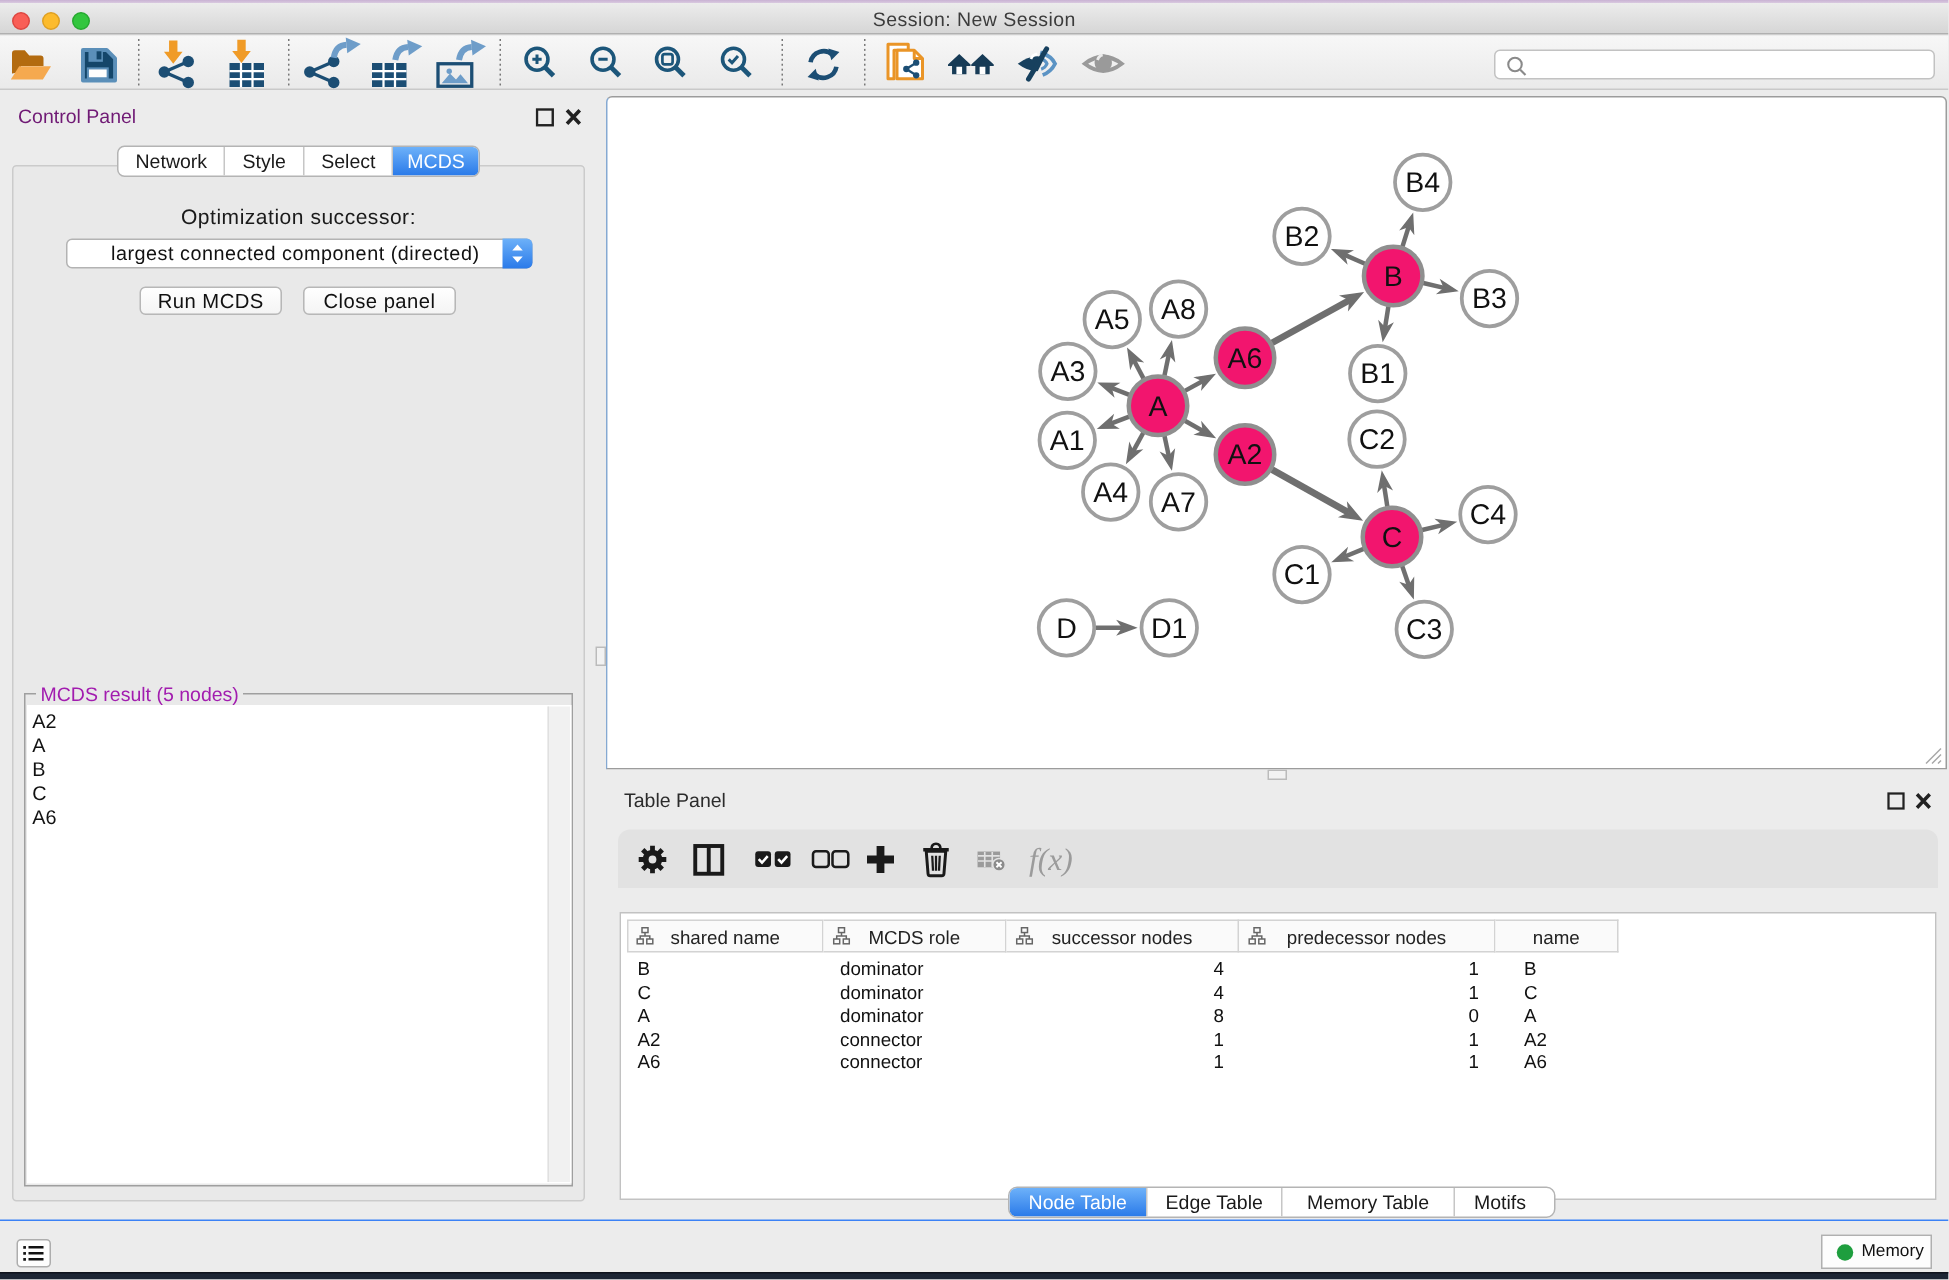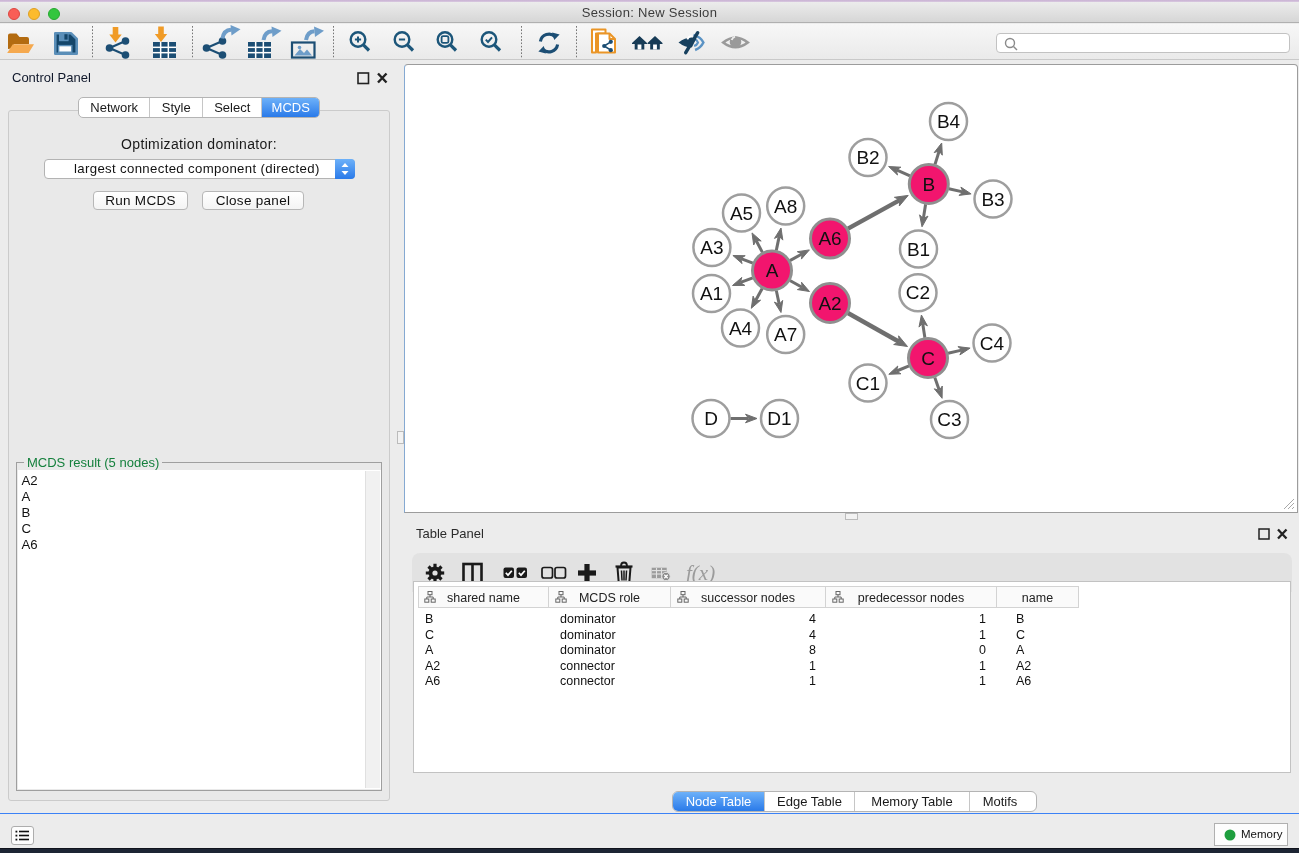--- a/index.html
+++ b/index.html
@@ -7,45 +7,45 @@
 .abs { position:absolute; }
 #purple { left:0; top:0; width:1299px; height:2px; background:linear-gradient(#c9b2d3,#d9c9e0); }
 #mactitle { left:0; top:2px; width:1299px; height:21px; background:linear-gradient(#ececec,#d6d6d6); border-bottom:1px solid #b0b0b0; }
 #mactitle .t { position:absolute; left:0; right:0; top:3px; text-align:center; font-size:13px; letter-spacing:0.3px; color:#3c3c3c; }
 .tl { position:absolute; width:12px; height:12px; border-radius:50%; }
 #toolbar { left:0; top:24px; width:1299px; height:36px; background:linear-gradient(#f7f7f7,#eaeaea); border-bottom:1px solid #c9c9c9; }
 .sep { position:absolute; top:2px; height:32px; width:1px; background-image:linear-gradient(to bottom,#777 1.4px, rgba(0,0,0,0) 1.4px); background-size:1px 3.3px; }
 #search { position:absolute; left:996px; top:9px; width:294px; height:20px; background:#fff; border:1px solid #c2c2c2; border-radius:4px; }
 #main { left:0; top:61px; width:1299px; height:752px; background:#ececec; }
 
-#cp-title { left:12px; top:9px; font-size:13px; color:#0f172a; }
+#cp-title { left:12px; top:9px; font-size:13px; color:#701a75; }
 .seg { position:absolute; z-index:5; display:flex; background:#fff; border:1px solid #b4b4b4; border-radius:5px; overflow:hidden; }
 .seg div { font-size:13px; color:#1a1a1a; text-align:center; line-height:19px; border-right:1px solid #c6c6c6; }
 .seg div:last-child { border-right:none; }
 .seg .on { background:linear-gradient(#6db1f9,#2a7ae9); color:#fff; }
 #cp-panel { left:8px; top:49px; width:382px; height:691px; background:#e9e9e9; border:1px solid #cbcbcb; border-radius:3px; }
 #optlabel { left:0px; top:75px; width:398px; text-align:center; font-size:14px; letter-spacing:0.35px; color:#1a1a1a; }
 #combo { left:44px; top:98px; width:311px; height:20px; background:#fff; border:1px solid #b3b3b3; border-radius:4px; }
 #combo .txt { position:absolute; left:29px; top:0.5px; font-size:13.2px; letter-spacing:0.35px; color:#111; }
 #combo .step { position:absolute; right:-1px; top:-1px; width:20px; height:20px; background:linear-gradient(#6db1f9,#2a7ae9); border-radius:0 4px 4px 0; }
 .btn { position:absolute; height:19px; background:linear-gradient(#ffffff,#f4f4f4); border:1px solid #b7b7b7; border-radius:4px; font-size:13.5px; letter-spacing:0.3px; color:#111; text-align:center; line-height:17px; }
 #fieldset { left:16px; top:400.5px; width:366px; height:329px; border:1px solid #9f9f9f; }
-#fieldlabel { left:24px; top:394px; background:#e9e9e9; padding:0 3px; font-size:13px; color:#15803d; }
+#fieldlabel { left:24px; top:394px; background:#e9e9e9; padding:0 3px; font-size:13px; color:#a21caf; }
 #mcdslist { left:17.5px; top:409px; width:363px; height:319px; background:#fff; }
 #mcdslist .sb { position:absolute; right:1px; top:1px; width:15px; height:317px; background:#f1f1f1; border-left:1px solid #e0e0e0; }
 #mcdslist .it { position:absolute; left:4px; font-size:13.2px; color:#111; }
 
 #netwin { left:404px; top:3px; width:894px; height:449px; background:#fff; border:1px solid #9c9c9c; border-left:1px solid #85a9d2; border-radius:4px 4px 0 0; }
 #nettitle { position:absolute; left:0; top:0; width:100%; height:22px; background:linear-gradient(#ececec,#d4d4d4); border-bottom:1px solid #a9a9a9; border-radius:4px 4px 0 0; }
 #nettitle .t { position:absolute; left:0; right:0; top:3.5px; text-align:center; font-size:13.5px; letter-spacing:0.3px; color:#222; }
 
 #tpanel { left:396px; top:459px; width:903px; height:292px; }
 #tp-title { left:20px; top:6px; font-size:13px; color:#2b2b2b; }
 #tp-toolbar { left:16px; top:33px; width:880px; height:39px; background:#e2e2e2; border-radius:8px 8px 0 0; }
-#tp-table { left:17px; top:61px; width:878px; height:192px; background:#fff; border:1px solid #c2c2c2; }
+#tp-table { left:17px; top:88px; width:878px; height:192px; background:#fff; border:1px solid #c2c2c2; }
 .th { position:absolute; top:4px; height:22px; background:#fafafa; border:1px solid #d3d3d3; border-left:none; font-size:12.5px; color:#222; text-align:center; line-height:22px; }
 .th:first-of-type { border-left:1px solid #d3d3d3; }
 .tr { position:absolute; font-size:12.5px; color:#111; }
 .tr.num { left:0; text-align:right; }
 .tree { position:absolute; top:9px; }
 
 #statusbar { left:0; top:813px; width:1299px; height:35px; background:#ececec; border-top:1px solid #3b82f6; }
 #darkstrip { left:0; top:848px; width:1299px; height:5px; background:#1d2534; border-top:1px solid #10131c; }
 #membtn { position:absolute; right:11px; top:9px; width:74px; height:23px; background:#fdfdfd; border:1px solid #b0b0b0; font-size:11.5px; color:#111; }
 #listbtn { position:absolute; left:11px; top:12px; width:23px; height:19px; background:#fdfdfd; border:1px solid #adadad; border-radius:3px; }
@@ -220,21 +220,21 @@
     <rect x="1" y="1" width="10.5" height="10.5" fill="none" stroke="#222" stroke-width="1.6"></rect>
     <path d="M21 1.5 L29.5 10.5 M29.5 1.5 L21 10.5" stroke="#222" stroke-width="2.4"></path>
   </svg>
   <div class="seg" style="left:78px;top:36px;width:242px;height:21px">
     <div style="width:72px">Network</div>
     <div style="width:53px">Style</div>
     <div style="width:60px">Select</div>
     <div class="on" style="width:57px">MCDS</div>
   </div>
   <div class="abs" id="cp-panel"></div>
-  <div class="abs" id="optlabel">Optimization dominator:</div>
+  <div class="abs" id="optlabel">Optimization successor:</div>
   <div class="abs" id="combo">
       <span class="txt">largest connected component (directed)</span>
     <div class="step"><svg width="20" height="20">
           <path d="M10 4 L13.5 8 L6.5 8 Z" fill="#fff"></path>
           <path d="M10 16 L13.5 12 L6.5 12 Z" fill="#fff"></path>
         </svg></div>
   </div>
   <div class="btn" style="left:93px;top:129.5px;width:95px">Run MCDS</div>
   <div class="btn" style="left:202px;top:129.5px;width:102px">Close panel</div>
   <div class="abs" id="fieldset"></div>

